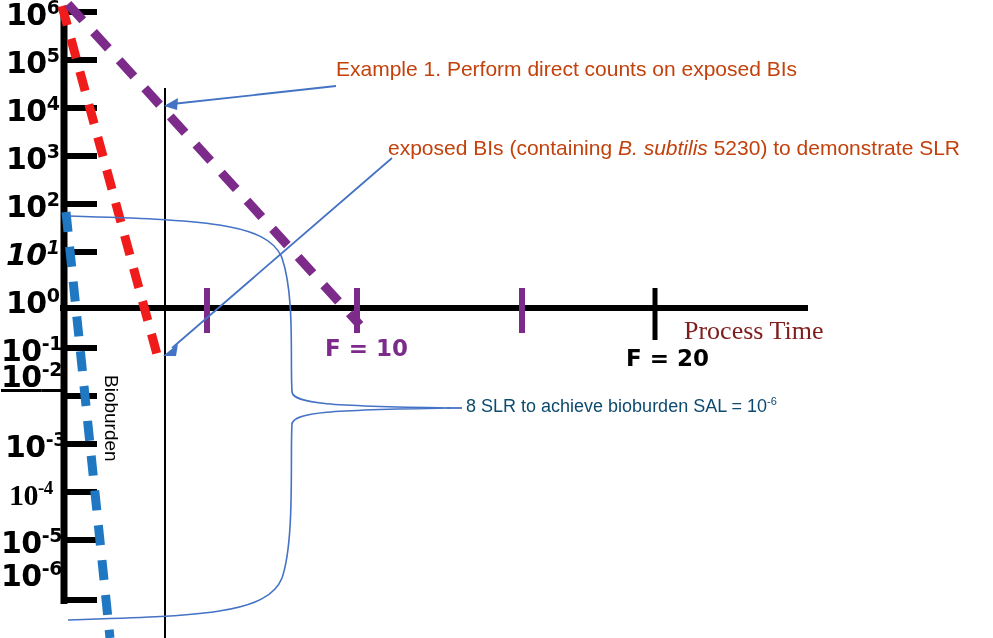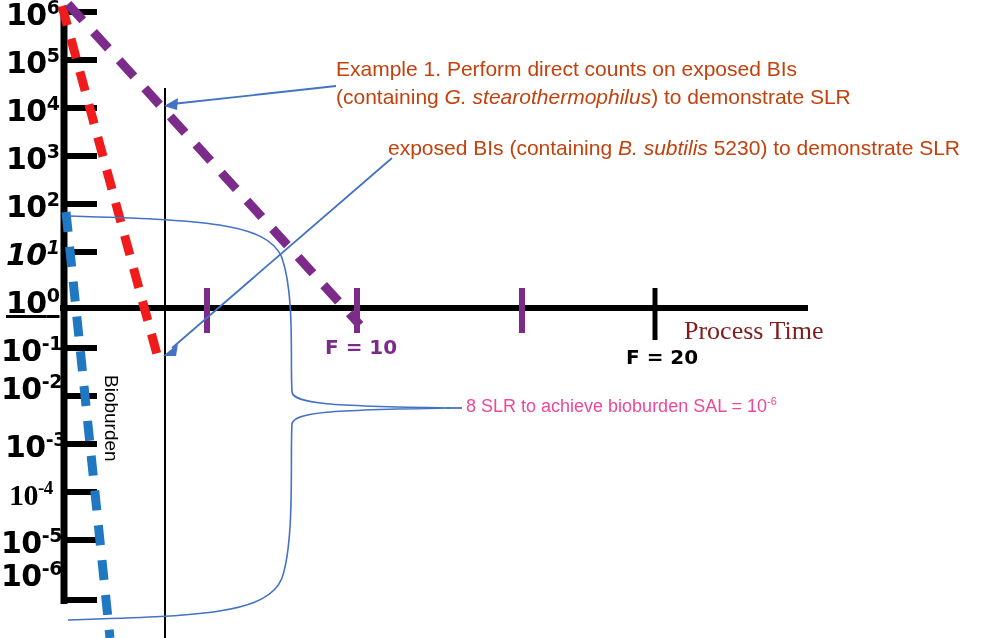--- a/index.html
+++ b/index.html
@@ -27,30 +27,30 @@
     color:#c2410c;
     line-height:1.32;
     white-space:nowrap;
   }
   .annot i{font-style:italic;}
 
   .small-annot{
     position:absolute;
     font-family:"Liberation Sans", sans-serif;
     font-size:18px;
-    color:#ec4899;
+    color:#0c4a6e;
     white-space:nowrap;
   }
   .small-annot sup{font-size:11px;vertical-align:super;}
 
   .flab{
     position:absolute;
     font-family:"DejaVu Sans", sans-serif;
     font-weight:bold;
-    font-size:20px;
+    font-size:23px;
     white-space:nowrap;
   }
   .flab.purple{color:#7D2B8B;}
   .flab.black{color:#000000;}
 
   .ptime{
     position:absolute;
     font-family:Liberation Serif, serif;
     font-size:26px;
     color:#7f1d1d;
@@ -71,23 +71,23 @@
 <body>
 
 <div id="stage">
 
   <div class="ylab" style="left:6px;  top:-2px;"><span>10</span><sup>6</sup></div>
   <div class="ylab" style="left:6px;  top:46px;"><span>10</span><sup>5</sup></div>
   <div class="ylab" style="left:6px;  top:94px;"><span>10</span><sup>4</sup></div>
   <div class="ylab" style="left:6px;  top:142px;"><span>10</span><sup>3</sup></div>
   <div class="ylab" style="left:6px;  top:190px;"><span>10</span><sup>2</sup></div>
   <div class="ylab" style="left:6px;  top:238px;font-style:italic;"><span>10</span><sup>1</sup></div>
-  <div class="ylab" style="left:6px;  top:286px;text-decoration:underline;"><span>10</span><sup>0</sup></div>
+  <div class="ylab" style="left:6px;  top:286px;"><span>10</span><sup>0</sup></div>
   <div class="ylab" style="left:1px;  top:334px;"><span>10</span><sup>-1</sup></div>
-  <div class="ylab" style="left:1px;  top:372px;"><span>10</span><sup>-2</sup></div>
+  <div class="ylab" style="left:1px;  top:360px;text-decoration:underline;"><span>10</span><sup>-2</sup></div>
   <div class="ylab" style="left:5px;  top:430px;"><span>10</span><sup>-3</sup></div>
   <div class="ylab" style="left:9px;  top:478px;font-family:Liberation Serif, serif;"><span>10</span><sup>-4</sup></div>
   <div class="ylab" style="left:1px;  top:526px;"><span>10</span><sup>-5</sup></div>
   <div class="ylab" style="left:1px;  top:559px;"><span>10</span><sup>-6</sup></div>
 
   <svg class="layer" viewBox="0 0 993 638">
 
     <line x1="64" y1="8" x2="64" y2="604" stroke="#000000" stroke-width="7"></line>
 
     <g stroke="#000000" stroke-width="6">
@@ -135,23 +135,20 @@
     <g>
       <line x1="392" y1="158" x2="172" y2="348" stroke="#4472C4" stroke-width="1.8"></line>
       <polygon points="163,356 178,344 176,356" fill="#4472C4"></polygon>
     </g>
 
     <line x1="447" y1="408" x2="462" y2="408" stroke="#4472C4" stroke-width="1.8"></line>
   </svg>
 
   <div class="annot" style="left:336px; top:55px;">
     <div>Example 1. Perform direct counts on exposed BIs</div>
-    <div>
-      <span>(containing </span><i>G. stearothermophilus</i><span>) to demonstrate SLR</span>
-    </div>
   </div>
 
   <div class="annot" style="left:388px; top:134px;">
     <div>
       <span>exposed BIs (containing </span><i>B. subtilis</i><span> 5230) to demonstrate SLR</span>
     </div>
   </div>
 
   <div class="small-annot" style="left:466px; top:395px;">
     <span>8 SLR to achieve bioburden SAL = 10</span><sup>-6</sup>

